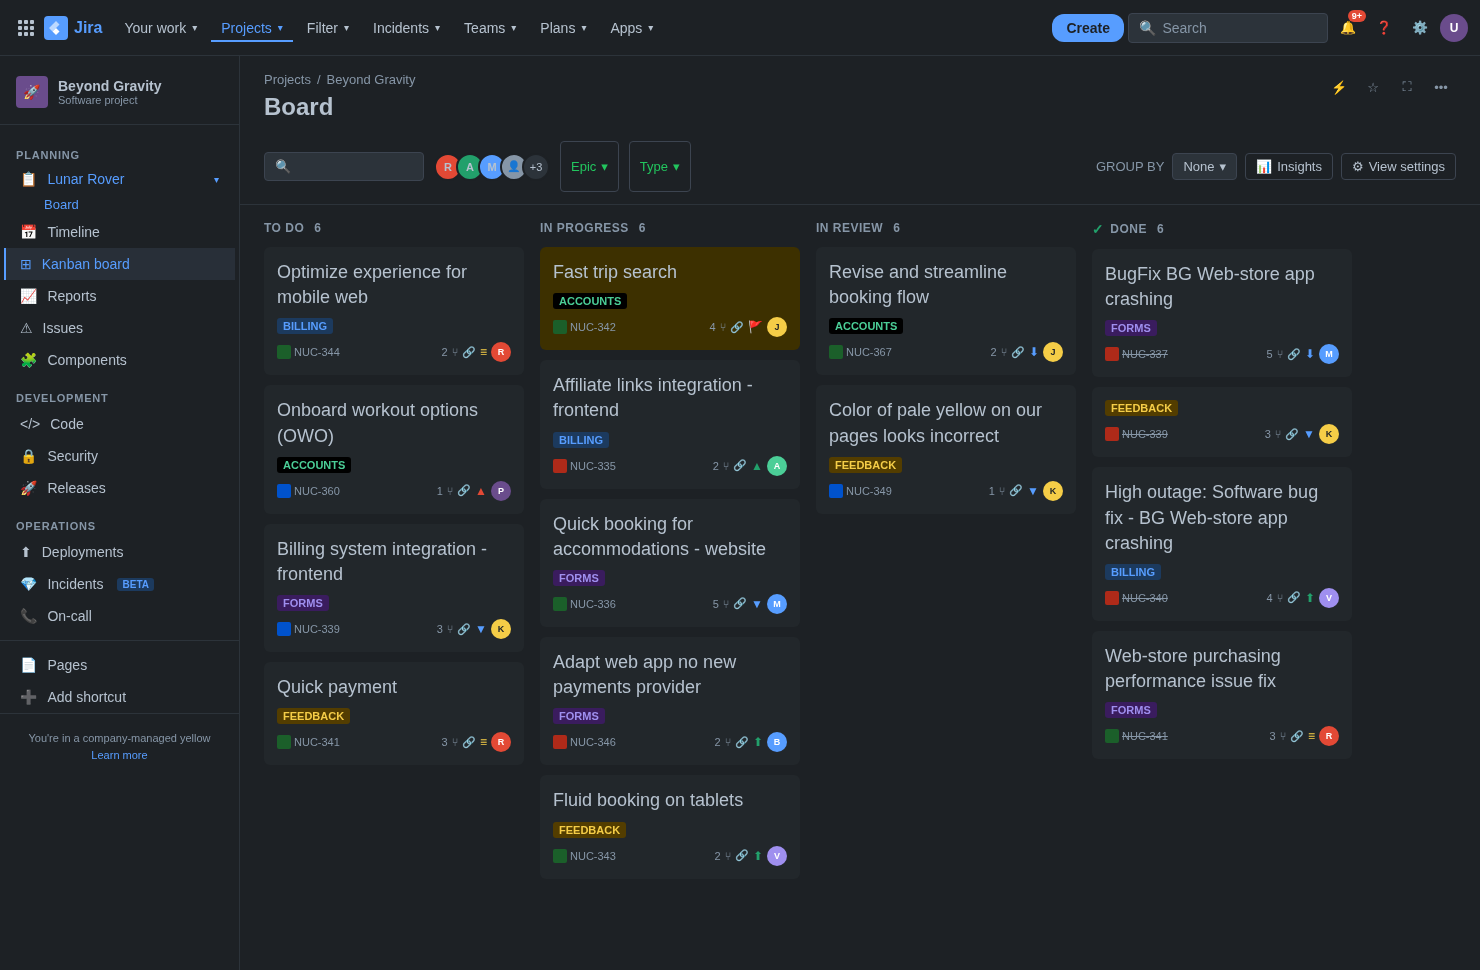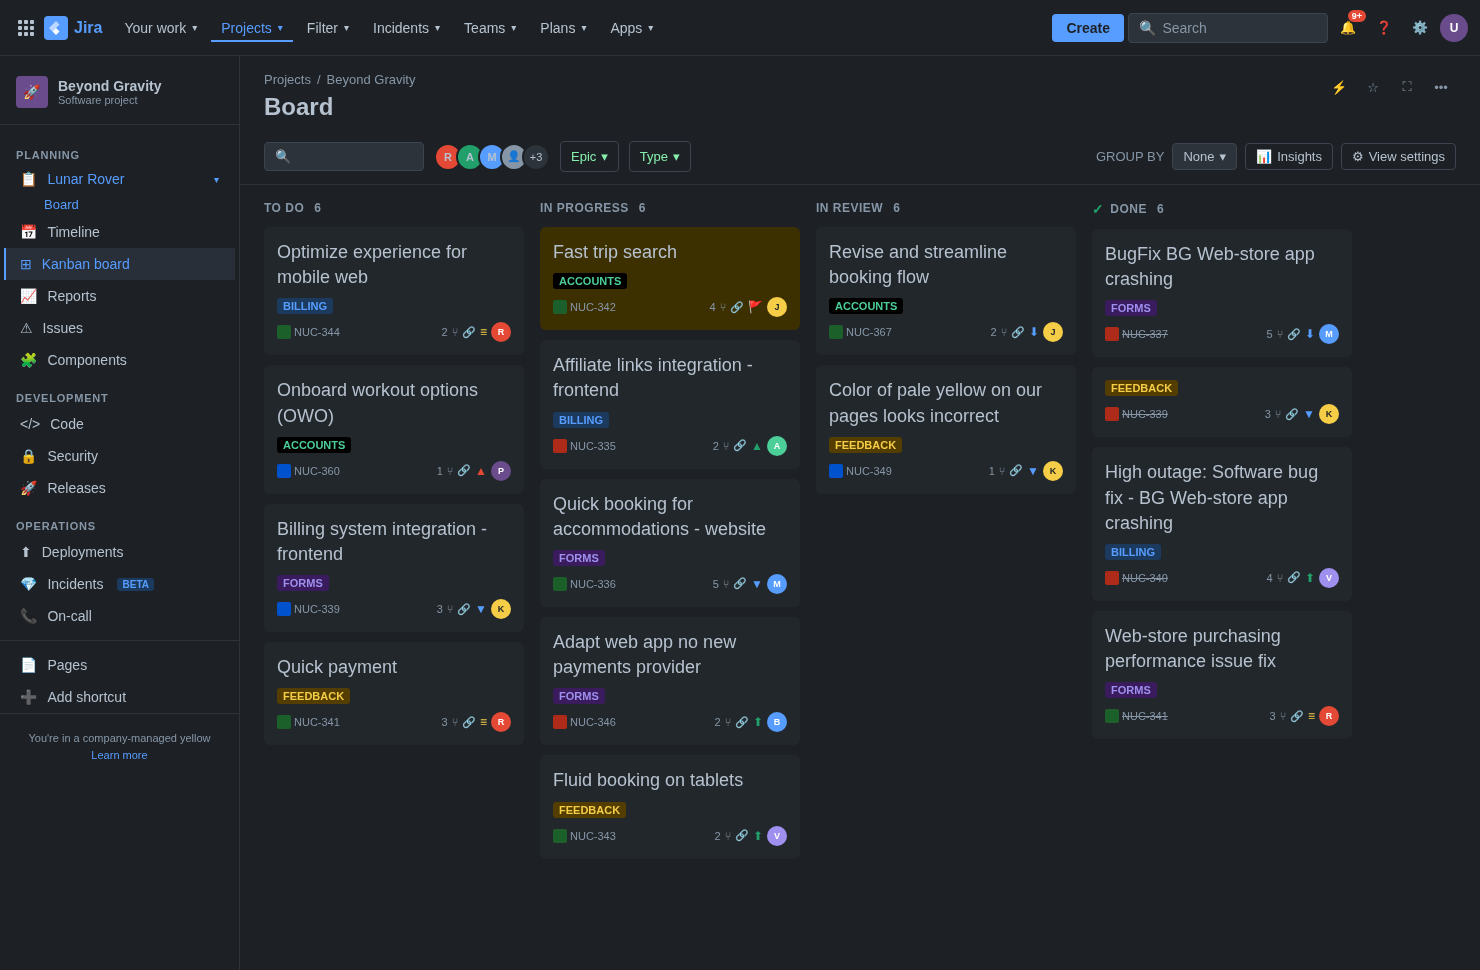--- a/index.html
+++ b/index.html
@@ -12,21 +12,21 @@
     .grid-dot { background: #b6c2cf; border-radius: 1px; }
     .jira-logo { display: flex; align-items: center; gap: 6px; color: #579dff; font-weight: 700; font-size: 16px; margin-right: 8px; cursor: pointer; }
     .jira-logo-icon { width: 24px; height: 24px; background: #579dff; border-radius: 4px; display: flex; align-items: center; justify-content: center; }
     .nav-item { padding: 6px 10px; border-radius: 4px; cursor: pointer; color: #b6c2cf; font-size: 14px; display: flex; align-items: center; gap: 4px; white-space: nowrap; }
     .nav-item-projects { position: relative; color: #579dff; border-bottom: 2px solid #579dff; border-radius: 0; padding-bottom: 4px; }
     .chevron-down { font-size: 10px; margin-left: 2px; }
     .nav-spacer { flex: 1; }
     .search-box { display: flex; align-items: center; background: #2c333a; border: 1px solid #3c4450; border-radius: 4px; padding: 6px 10px; gap: 6px; width: 200px; cursor: text; }
     .search-icon-svg { color: #8696a7; font-size: 14px; }
     .search-placeholder { color: #8696a7; font-size: 14px; }
-    .create-btn { background: #579dff; color: #1d2125; font-weight: 600; padding: 6px 14px; border-radius: 4px; cursor: pointer; font-size: 14px; border: none; }
+    .create-btn { background: #579dff; color: #1d2125; font-weight: 600; padding: 6px 14px; border-radius: 12px; cursor: pointer; font-size: 14px; border: none; }
     .icon-btn { width: 32px; height: 32px; border-radius: 50%; display: flex; align-items: center; justify-content: center; cursor: pointer; color: #b6c2cf; position: relative; }
     .notification-badge { position: absolute; top: -2px; right: -2px; background: #e34935; color: white; font-size: 9px; font-weight: 700; border-radius: 10px; padding: 1px 4px; }
     .avatar-circle { width: 28px; height: 28px; border-radius: 50%; background: #6a4c8c; display: flex; align-items: center; justify-content: center; color: white; font-size: 12px; font-weight: 600; cursor: pointer; }
 
     
     .layout { display: flex; height: calc(970px - 56px); }
 
     
     .sidebar { width: 240px; background: #1d2125; border-right: 1px solid #2c333a; padding: 12px 0; overflow-y: auto; flex-shrink: 0; }
     .sidebar-project { display: flex; align-items: center; gap: 10px; padding: 8px 16px 16px; border-bottom: 1px solid #2c333a; margin-bottom: 8px; }
@@ -53,21 +53,21 @@
     .breadcrumb { display: flex; align-items: center; gap: 6px; color: #8696a7; font-size: 13px; margin-bottom: 6px; }
     .breadcrumb-link { cursor: pointer; color: #8696a7; }
     .breadcrumb-sep { color: #8696a7; }
     .page-title { font-size: 24px; font-weight: 600; color: #b6c2cf; }
     .board-toolbar { display: flex; align-items: center; padding: 12px 24px; gap: 10px; border-bottom: 1px solid #2c333a; }
     .board-search { display: flex; align-items: center; background: #2c333a; border: 1px solid #3c4450; border-radius: 4px; padding: 6px 10px; gap: 6px; width: 160px; }
     .avatars-row { display: flex; align-items: center; }
     .avatar-sm { width: 28px; height: 28px; border-radius: 50%; border: 2px solid #1d2125; margin-left: -6px; display: flex; align-items: center; justify-content: center; font-size: 11px; font-weight: 600; cursor: pointer; }
     .avatar-sm:first-child { margin-left: 0; }
     .more-avatars { width: 28px; height: 28px; border-radius: 50%; background: #2c333a; border: 2px solid #1d2125; margin-left: -6px; display: flex; align-items: center; justify-content: center; font-size: 11px; color: #b6c2cf; cursor: pointer; }
-    .filter-btn { display: flex; align-items: center; gap: 5px; padding: 7px 10px; border-radius: 4px; border: 1px solid #3c4450; background: transparent; color: #86efac; cursor: pointer; font-size: 13px; }
+    .filter-btn { display: flex; align-items: center; gap: 5px; padding: 17px 10px; border-radius: 4px; border: 1px solid #3c4450; background: transparent; color: #22c55e; cursor: pointer; font-size: 13px; }
     .toolbar-right { margin-left: auto; display: flex; align-items: center; gap: 8px; }
     .group-by-label { color: #8696a7; font-size: 13px; }
     .group-by-select { display: flex; align-items: center; gap: 5px; padding: 5px 10px; border-radius: 4px; border: 1px solid #3c4450; background: #2c333a; color: #b6c2cf; cursor: pointer; font-size: 13px; }
     .insights-btn { display: flex; align-items: center; gap: 5px; padding: 5px 10px; border-radius: 4px; border: 1px solid #3c4450; background: transparent; color: #b6c2cf; cursor: pointer; font-size: 13px; }
     .view-settings-btn { display: flex; align-items: center; gap: 5px; padding: 5px 10px; border-radius: 4px; border: 1px solid #3c4450; background: transparent; color: #b6c2cf; cursor: pointer; font-size: 13px; }
     .header-icon-btn { width: 30px; height: 30px; border-radius: 4px; display: flex; align-items: center; justify-content: center; cursor: pointer; color: #8696a7; }
 
     
     .board-area { flex: 1; overflow-x: auto; padding: 16px 24px; display: flex; gap: 16px; }
     .kanban-column { width: 260px; flex-shrink: 0; }

